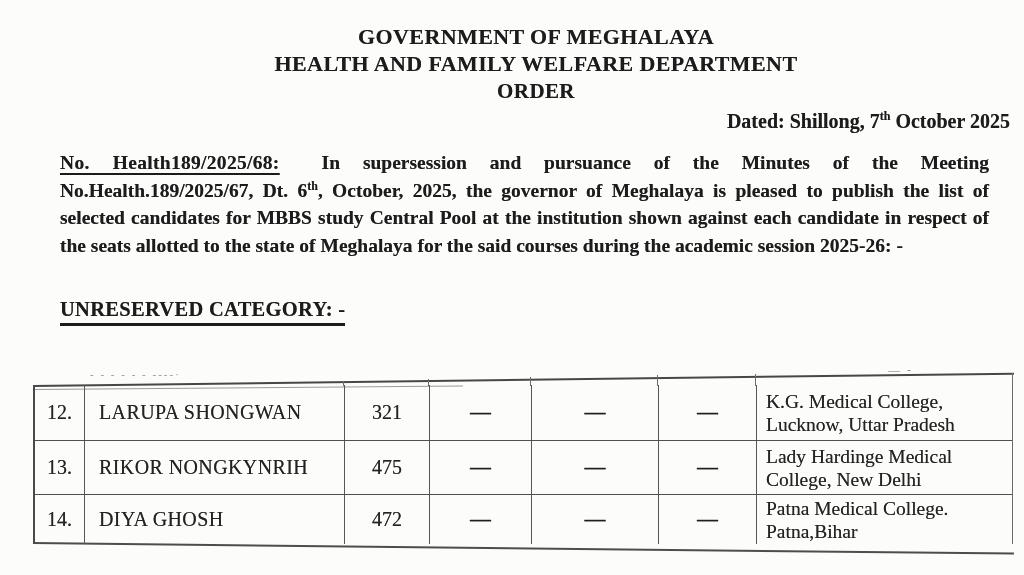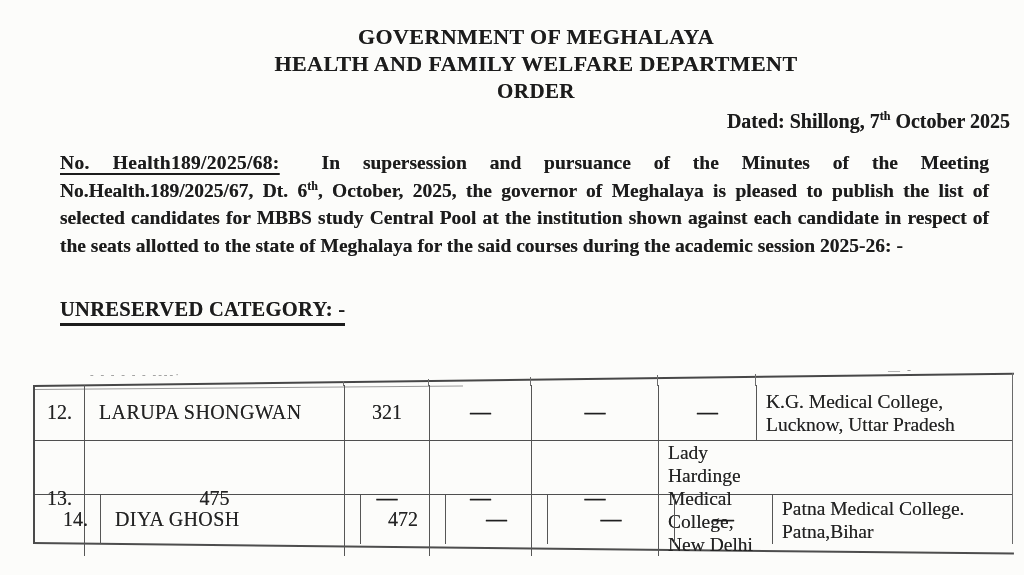--- a/index.html
+++ b/index.html
@@ -32,21 +32,21 @@
   
   .tbl{
     position:absolute;left:33px;top:385px;width:980px;
     border-left:2px solid #4a4a4a;border-right:1.5px solid #6a6a6a;
     box-sizing:border-box;
   }
   .trow{display:grid;grid-template-columns:50px 260px 85px 102px 127px 98px 256px;}
   .trow + .trow{border-top:1.5px solid #4f4f4f;}
   .r12{height:55px;}
   .r13{height:53px;}
-  .r14{height:49px;padding-left:16px;}
+  .r14{height:49px;}
   .cell{
     border-right:1.4px solid #565656;display:flex;align-items:center;
     font-size:20px;color:#232323;box-sizing:border-box;overflow:visible;
   }
   .cell:last-child{border-right:none;}
   .sl{justify-content:center;}
   .nm{padding-left:14px;letter-spacing:.4px;}
   .sc{justify-content:center;}
   .dash{justify-content:center;font-weight:bold;font-size:21px;color:#1f1f1f;}
   .clg{padding-left:9px;line-height:23px;white-space:pre-line;font-size:19.5px;}
@@ -106,20 +106,21 @@
     <div class="cell sc">321</div>
     <div class="cell dash">—</div>
     <div class="cell dash">—</div>
     <div class="cell dash">—</div>
     <div class="cell clg">K.G. Medical College,
 Lucknow, Uttar Pradesh</div>
   </div>
 
   <div class="trow r13">
     <div class="cell sl">13.</div>
+    <div class="cell nm">RIKOR NONGKYNRIH</div>
     <div class="cell sc">475</div>
     <div class="cell dash">—</div>
     <div class="cell dash">—</div>
     <div class="cell dash">—</div>
     <div class="cell clg">Lady Hardinge Medical
 College, New Delhi</div>
   </div>
 
   <div class="trow r14">
     <div class="cell sl">14.</div>

